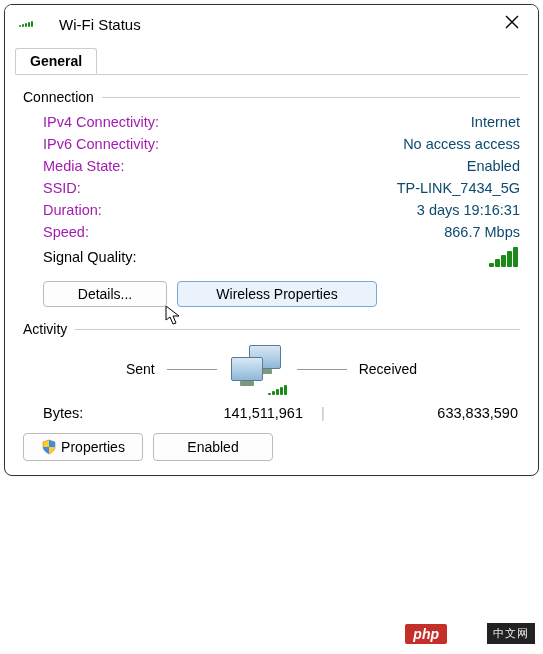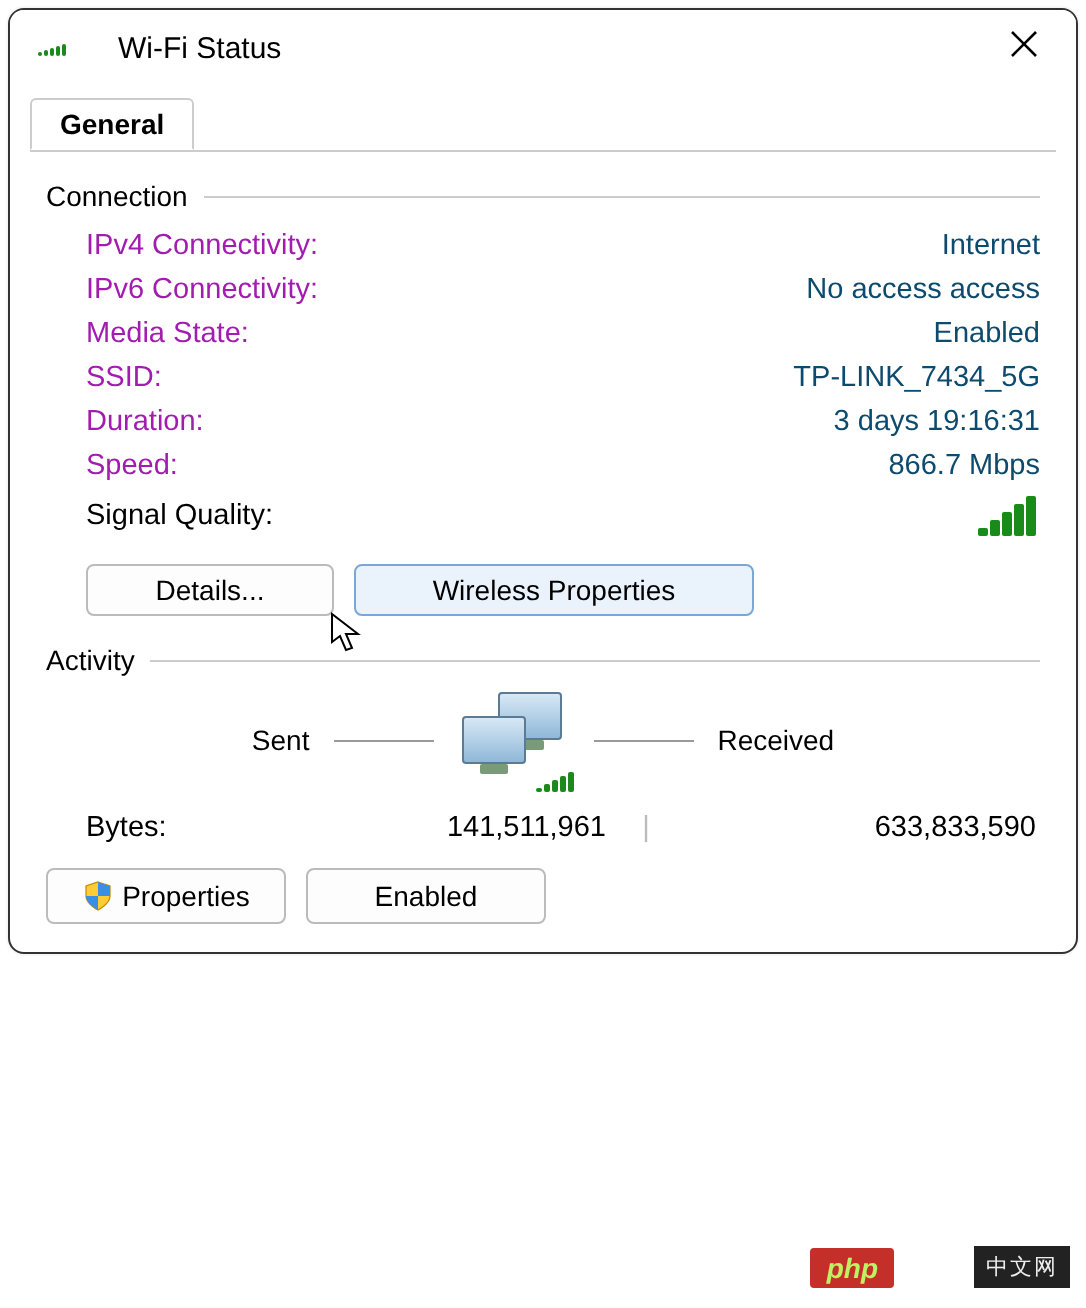--- a/index.html
+++ b/index.html
@@ -106,21 +106,21 @@
   .cursor { position: relative; }
   .cursor-ptr {
     position: absolute; top: 24px; left: 122px; pointer-events: none;
   }
   .cursor-ptr svg { width: 18px; height: 22px; }
   .watermark {
     position: fixed; bottom: 10px; right: 8px;
     display: flex; align-items: center; gap: 0;
   }
   .php-badge {
-    background: #c52f2a; color: #bef264; font-style: italic;
+    background: #c52f2a; color: #ffffff; font-style: italic;
     font-weight: bold; font-size: 14px; padding: 2px 8px;
     border-radius: 2px;
   }
   .cn-badge {
     background: #222; color: #eee; font-size: 11px; padding: 3px 6px;
     letter-spacing: 1px;
     margin-left: 40px;
   }
 </style>
 </head>

